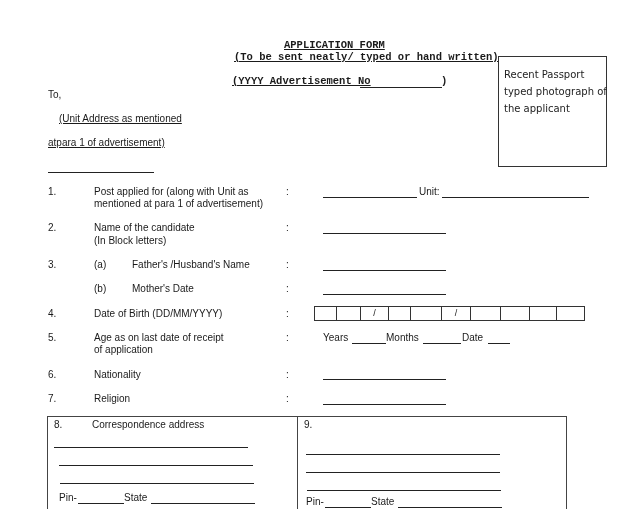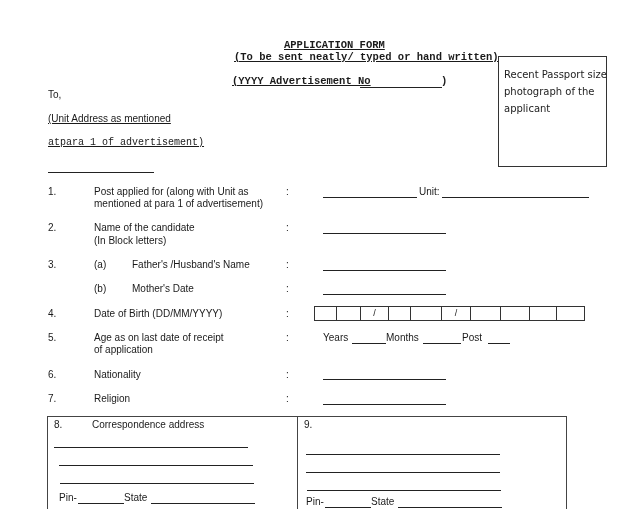--- a/index.html
+++ b/index.html
@@ -27,26 +27,26 @@
 
 <div class="abs b u" style="left:284px; top:39px; font-size:10.5px;">APPLICATION FORM</div>
 <div class="abs b u" style="left:234px; top:51px; font-size:10.5px;">(To be sent neatly/ typed or hand written)</div>
 <div class="abs b" style="left:232px; top:75px; font-size:10.5px;">
   <span class="u">(YYYY Advertisement No</span>
 </div>
 <div class="line" style="left:360px; top:87px; width:82px;"></div>
 <div class="abs b" style="left:441px; top:75px; font-size:10.5px;">)</div>
 
 <div class="abs" style="left:48px; top:89px;">To,</div>
-<div class="abs u" style="left:48px; top:113px;">(Unit Address as mentioned</div>
-<div class="abs u" style="left:48px; top:137px;font-family:Liberation Mono, monospace;">atpara 1 of advertisement)</div>
+<div class="abs u" style="left:59px; top:113px;">(Unit Address as mentioned</div>
+<div class="abs u" style="left:48px; top:137px;">atpara 1 of advertisement)</div>
 <div class="line" style="left:48px; top:172px; width:106px;"></div>
 
 <div class="photo-box">
-  <div class="photo-text">Recent Passport size photograph of the applicant</div>
+  <div class="photo-text">Recent Passport typed photograph of the applicant</div>
 </div>
 
 <div class="abs" style="left:48px; top:186px;">1.</div>
 <div class="abs" style="left:94px; top:186px;">Post applied for (along with Unit as</div>
 <div class="abs" style="left:94px; top:198px;">mentioned at para 1 of advertisement)</div>
 <div class="abs" style="left:286px; top:186px;">:</div>
 <div class="line" style="left:323px; top:197px; width:94px;"></div>
 <div class="abs" style="left:419px; top:186px;">Unit:</div>
 <div class="line" style="left:442px; top:197px; width:147px;"></div>
 
@@ -84,21 +84,21 @@
 </div>
 
 <div class="abs" style="left:48px; top:332px;">5.</div>
 <div class="abs" style="left:94px; top:332px;">Age as on last date of receipt</div>
 <div class="abs" style="left:94px; top:344px;">of application</div>
 <div class="abs" style="left:286px; top:332px;">:</div>
 <div class="abs" style="left:323px; top:332px;">Years</div>
 <div class="line" style="left:352px; top:343px; width:34px;"></div>
 <div class="abs" style="left:386px; top:332px;">Months</div>
 <div class="line" style="left:423px; top:343px; width:38px;"></div>
-<div class="abs" style="left:462px; top:332px;">Post</div>
+<div class="abs" style="left:462px; top:332px;">Date</div>
 <div class="line" style="left:488px; top:343px; width:22px;"></div>
 
 <div class="abs" style="left:48px; top:369px;">6.</div>
 <div class="abs" style="left:94px; top:369px;">Nationality</div>
 <div class="abs" style="left:286px; top:369px;">:</div>
 <div class="line" style="left:323px; top:379px; width:123px;"></div>
 
 <div class="abs" style="left:48px; top:393px;">7.</div>
 <div class="abs" style="left:94px; top:393px;">Religion</div>
 <div class="abs" style="left:286px; top:393px;">:</div>

